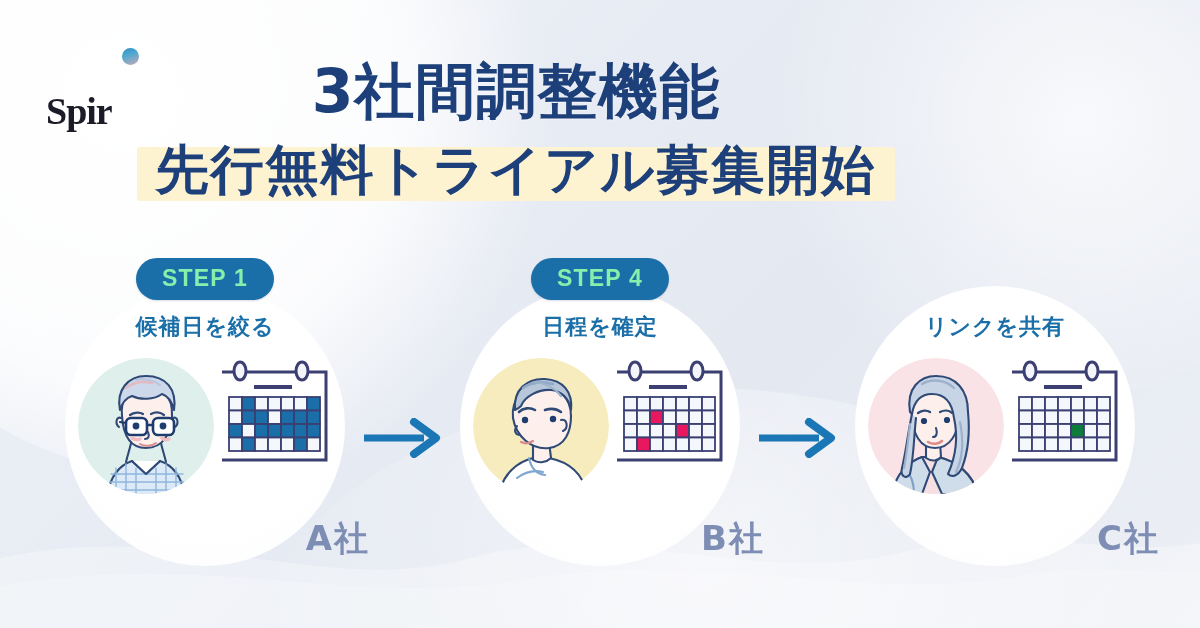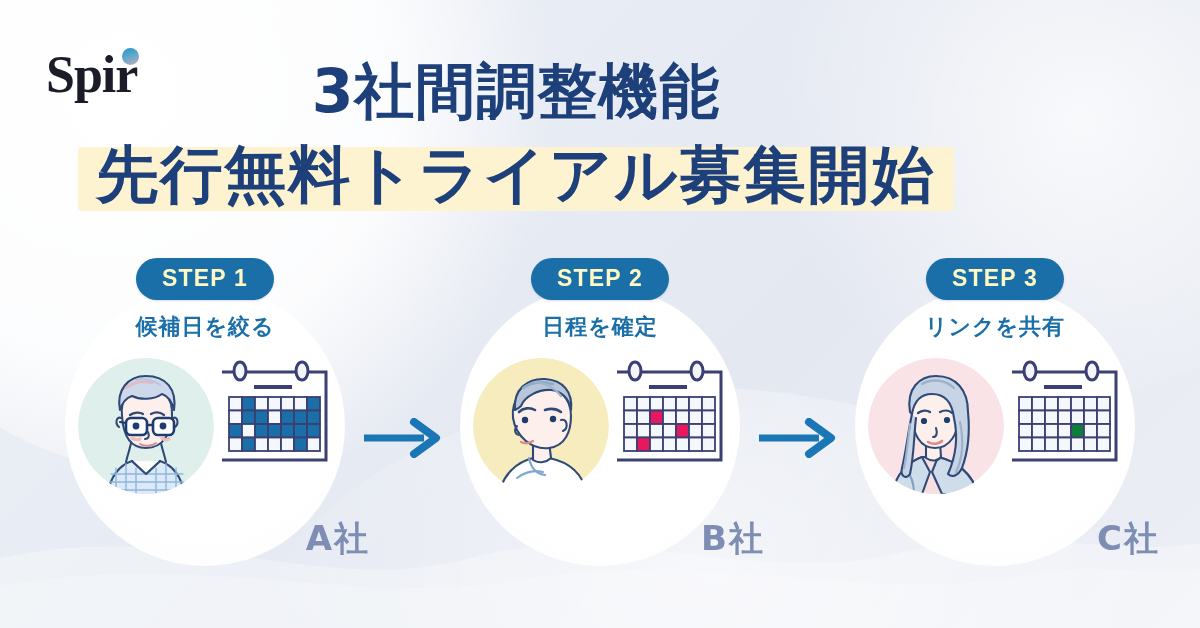--- a/index.html
+++ b/index.html
@@ -53,26 +53,27 @@
   #logo {
     position: absolute;
     left: 46px;
     top: 40px;
     width: 200px;
     height: 70px;
   }
   .logo-word {
     font-family: "Liberation Serif", "DejaVu Serif", serif;
     font-weight: bold;
-    font-size: 52px;
+    font-size: 38px;
     letter-spacing: -1px;
     color: #1c1c28;
     line-height: 70px;
     position: relative;
     display: inline-block;
+    margin-top: 36px;
   }
   .logo-dot {
     position: absolute;
     left: 76px;
     top: 8px;
     width: 17px;
     height: 17px;
     border-radius: 50%;
     background: linear-gradient(160deg, #2d90c4 0%, #4fa8cf 40%, #c9a9b8 100%);
   }
@@ -108,21 +109,21 @@
     bottom: 4px;
     background: #fdf3d0;
     border-radius: 3px;
     z-index: 0;
   }
   #title-sub {
     position: relative;
     z-index: 1;
     font-family: "DejaVu Sans", "Liberation Sans", sans-serif;
     font-weight: bold;
-    font-size: 62px;
+    font-size: 53px;
     line-height: 1.1;
     letter-spacing: 2px;
     color: #1d3f7a;
   }
 
   
   #steps-row {
     position: absolute;
     left: 0;
     top: 258px;
@@ -148,21 +149,21 @@
     border-radius: 50%;
     background: radial-gradient(circle at 50% 42%, #ffffff 0%, #ffffff 62%, rgba(255,255,255,0.92) 80%, rgba(255,255,255,0.55) 100%);
   }
 
   .step-badge {
     position: absolute;
     top: 0;
     left: 50%;
     transform: translateX(-50%);
     background: #1b6fa8;
-    color: #fef9c3;
+    color: #86efac;
     font-weight: bold;
     font-size: 23px;
     letter-spacing: 1.2px;
     padding: 7px 26px 8px 26px;
     border-radius: 22px;
     white-space: nowrap;
     z-index: 5;
     box-shadow: 0 1px 2px rgba(20,60,100,0.18);
   }
 
@@ -353,21 +354,21 @@
       <div class="step-company">A社</div>
     </div>
 
     <svg class="arrow arrow-1" viewBox="0 0 90 40">
       <path d="M2 20 L62 20" stroke="#1b76b5" stroke-width="7" stroke-linecap="butt" fill="none"></path>
       <path d="M52 4 L74 20 L52 36" stroke="#1b76b5" stroke-width="8" fill="none" stroke-linecap="round" stroke-linejoin="round"></path>
     </svg>
 
     <div class="step step-2">
       <div class="step-disc"></div>
-      <div class="step-badge">STEP 2</div>
+      <div class="step-badge">STEP 4</div>
       <div class="step-caption">日程を確定</div>
 
       <div class="step-content">
         <div class="avatar">
           <svg viewBox="0 0 136 136" width="136" height="136">
             <circle cx="68" cy="68" r="68" fill="#f7ecbe"></circle>
             <g stroke="#2f4a77" stroke-width="2.1" fill="none" stroke-linecap="round" stroke-linejoin="round">
 
               <path d="M26 136 C30 116 44 104 60 100 L76 100 C96 104 110 116 114 136" fill="#ffffff"></path>
               <path d="M56 100 C58 110 64 116 72 117" stroke="#7fa7cf"></path>
@@ -437,21 +438,20 @@
       <div class="step-company">B社</div>
     </div>
 
     <svg class="arrow arrow-2" viewBox="0 0 90 40">
       <path d="M2 20 L62 20" stroke="#1b76b5" stroke-width="7" stroke-linecap="butt" fill="none"></path>
       <path d="M52 4 L74 20 L52 36" stroke="#1b76b5" stroke-width="8" fill="none" stroke-linecap="round" stroke-linejoin="round"></path>
     </svg>
 
     <div class="step step-3">
       <div class="step-disc"></div>
-      <div class="step-badge">STEP 3</div>
       <div class="step-caption">リンクを共有</div>
 
       <div class="step-content">
         <div class="avatar">
           <svg viewBox="0 0 136 136" width="136" height="136">
             <circle cx="68" cy="68" r="68" fill="#fae3e6"></circle>
             <g stroke="#2f4a77" stroke-width="2.1" fill="none" stroke-linecap="round" stroke-linejoin="round">
 
               <path d="M24 136 C28 116 40 104 54 99 L70 99 C88 103 104 115 110 136" fill="#f6dfe2"></path>
 

